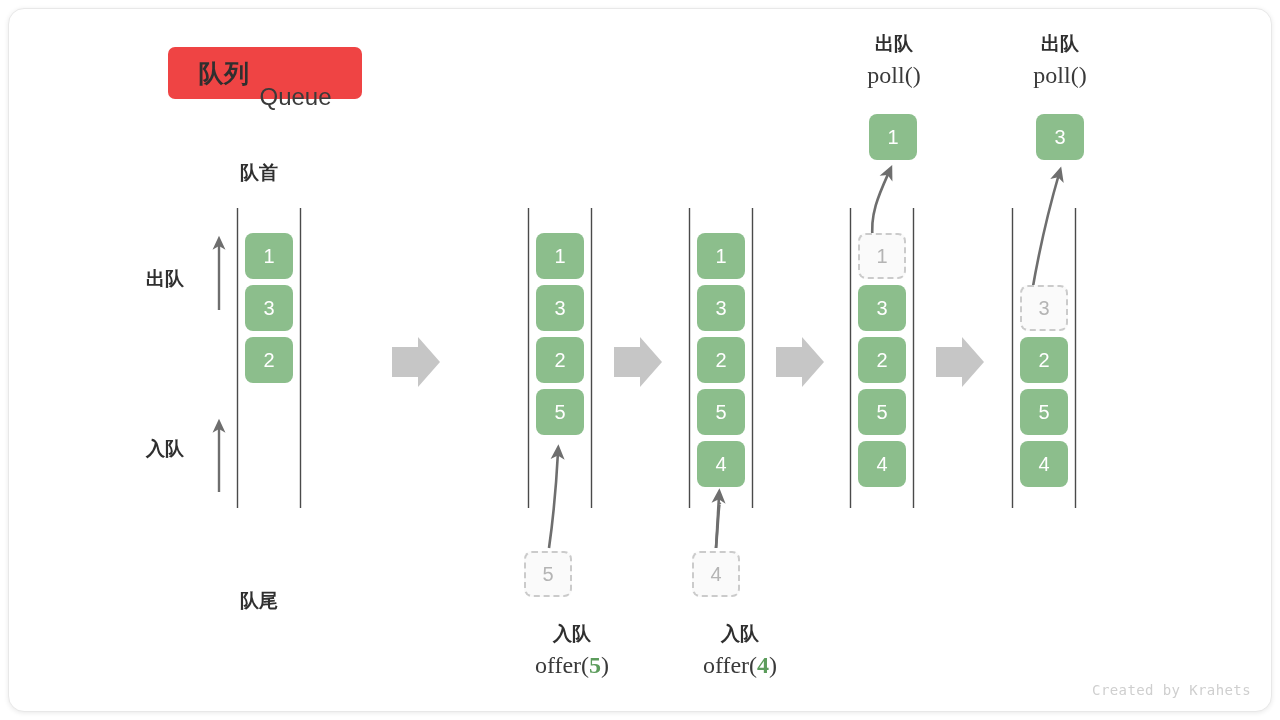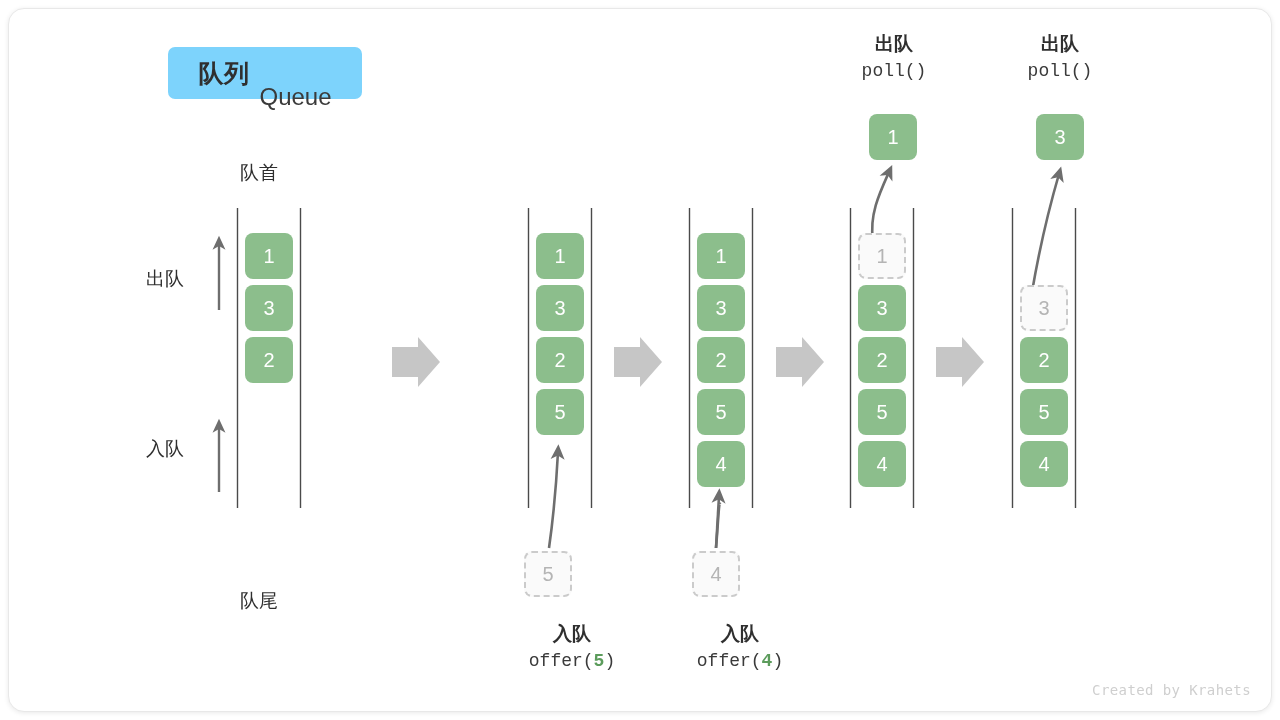--- a/index.html
+++ b/index.html
@@ -37,21 +37,21 @@
     height: 720px;
   }
   .abs { position: absolute; }
 
   
   #title-badge {
     left: 168px;
     top: 47px;
     width: 194px;
     height: 52px;
-    background: #7dd3fc;
+    background: #ef4444;
     border-radius: 7px;
     display: flex;
     align-items: center;
     justify-content: center;
     gap: 10px;
   }
   #title-badge .cn {
     font-size: 25px;
     font-weight: bold;
     color: #2f2f2f;
@@ -60,39 +60,39 @@
   #title-badge .en {
     font-family: Liberation Sans, sans-serif;
     font-size: 24px;
     color: #3a3a3a;
     margin-top: 48px;
   }
 
   
   .cn-label {
     font-size: 19px;
-    font-weight: normal;
+    font-weight: bold;
     color: #2f2f2f;
     white-space: nowrap;
   }
   .op-label {
     text-align: center;
     white-space: nowrap;
     line-height: 1.45;
   }
   .op-label .cn {
     display: block;
     font-size: 19px;
     font-weight: bold;
     color: #2f2f2f;
   }
   .op-label .code {
     display: block;
-    font-family: Liberation Mono, monospace;
-    font-size: 18px;
+    font-family: Liberation Serif, serif;
+    font-size: 24px;
     color: #3a3a3a;
   }
   .op-label .code .val { color: #5c9c5c; font-weight: bold; }
 
   
   .cell {
     width: 48px;
     height: 46px;
     border-radius: 8px;
     background: #8cbe8c;

